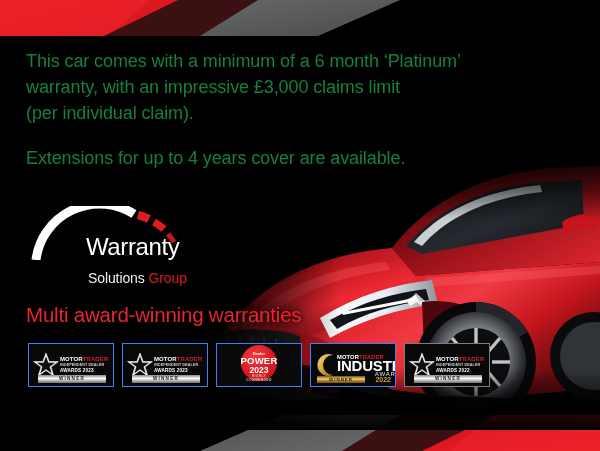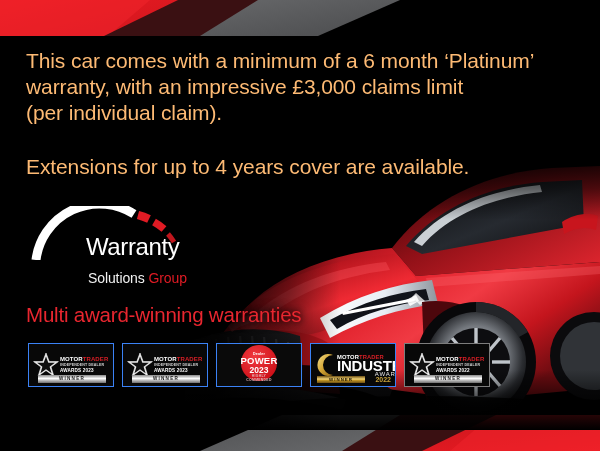--- a/index.html
+++ b/index.html
@@ -14,23 +14,23 @@
   .car-wrap{position:absolute;right:0;top:150px;width:430px;height:280px;overflow:hidden;}
   .car-fade-l{position:absolute;left:0;top:0;width:170px;height:100%;
     background:linear-gradient(to right,#000 0%,rgba(0,0,0,.92) 28%,rgba(0,0,0,.45) 70%,rgba(0,0,0,0) 100%);z-index:6;}
   .car-fade-t{position:absolute;left:0;top:0;width:100%;height:70px;
     background:linear-gradient(to bottom,#000 0%,rgba(0,0,0,.55) 55%,rgba(0,0,0,0) 100%);z-index:6;}
   .car-fade-b{position:absolute;left:0;bottom:0;width:100%;height:60px;
     background:linear-gradient(to top,#000 0%,rgba(0,0,0,.7) 45%,rgba(0,0,0,0) 100%);z-index:6;}
 
   
   .copy{position:absolute;left:26px;top:48px;width:560px;z-index:20;}
-  .copy p{margin:0;color:#fdba74;font-size:21px;line-height:26px;
+  .copy p{margin:0;color:#15803d;font-size:18px;line-height:26px;
           letter-spacing:-0.1px;font-weight:400;}
-  .copy p.p2{margin-top:28px;}
+  .copy p.p2{margin-top:19px;}
 
   
   .logo{position:absolute;left:30px;top:206px;width:215px;height:82px;z-index:20;}
   .logo .arcbox{position:absolute;left:0;top:0;width:150px;height:54px;}
   .logo .wname{position:absolute;left:56px;top:26px;color:#fff;font-size:24px;
                font-weight:400;letter-spacing:-0.4px;line-height:30px;}
   .logo .sub{position:absolute;left:58px;top:64px;font-size:14px;letter-spacing:-0.1px;line-height:16px;}
   .logo .sub .s-sol{color:#f0f0f0;}
   .logo .sub .s-grp{color:#e01b24;}
 

